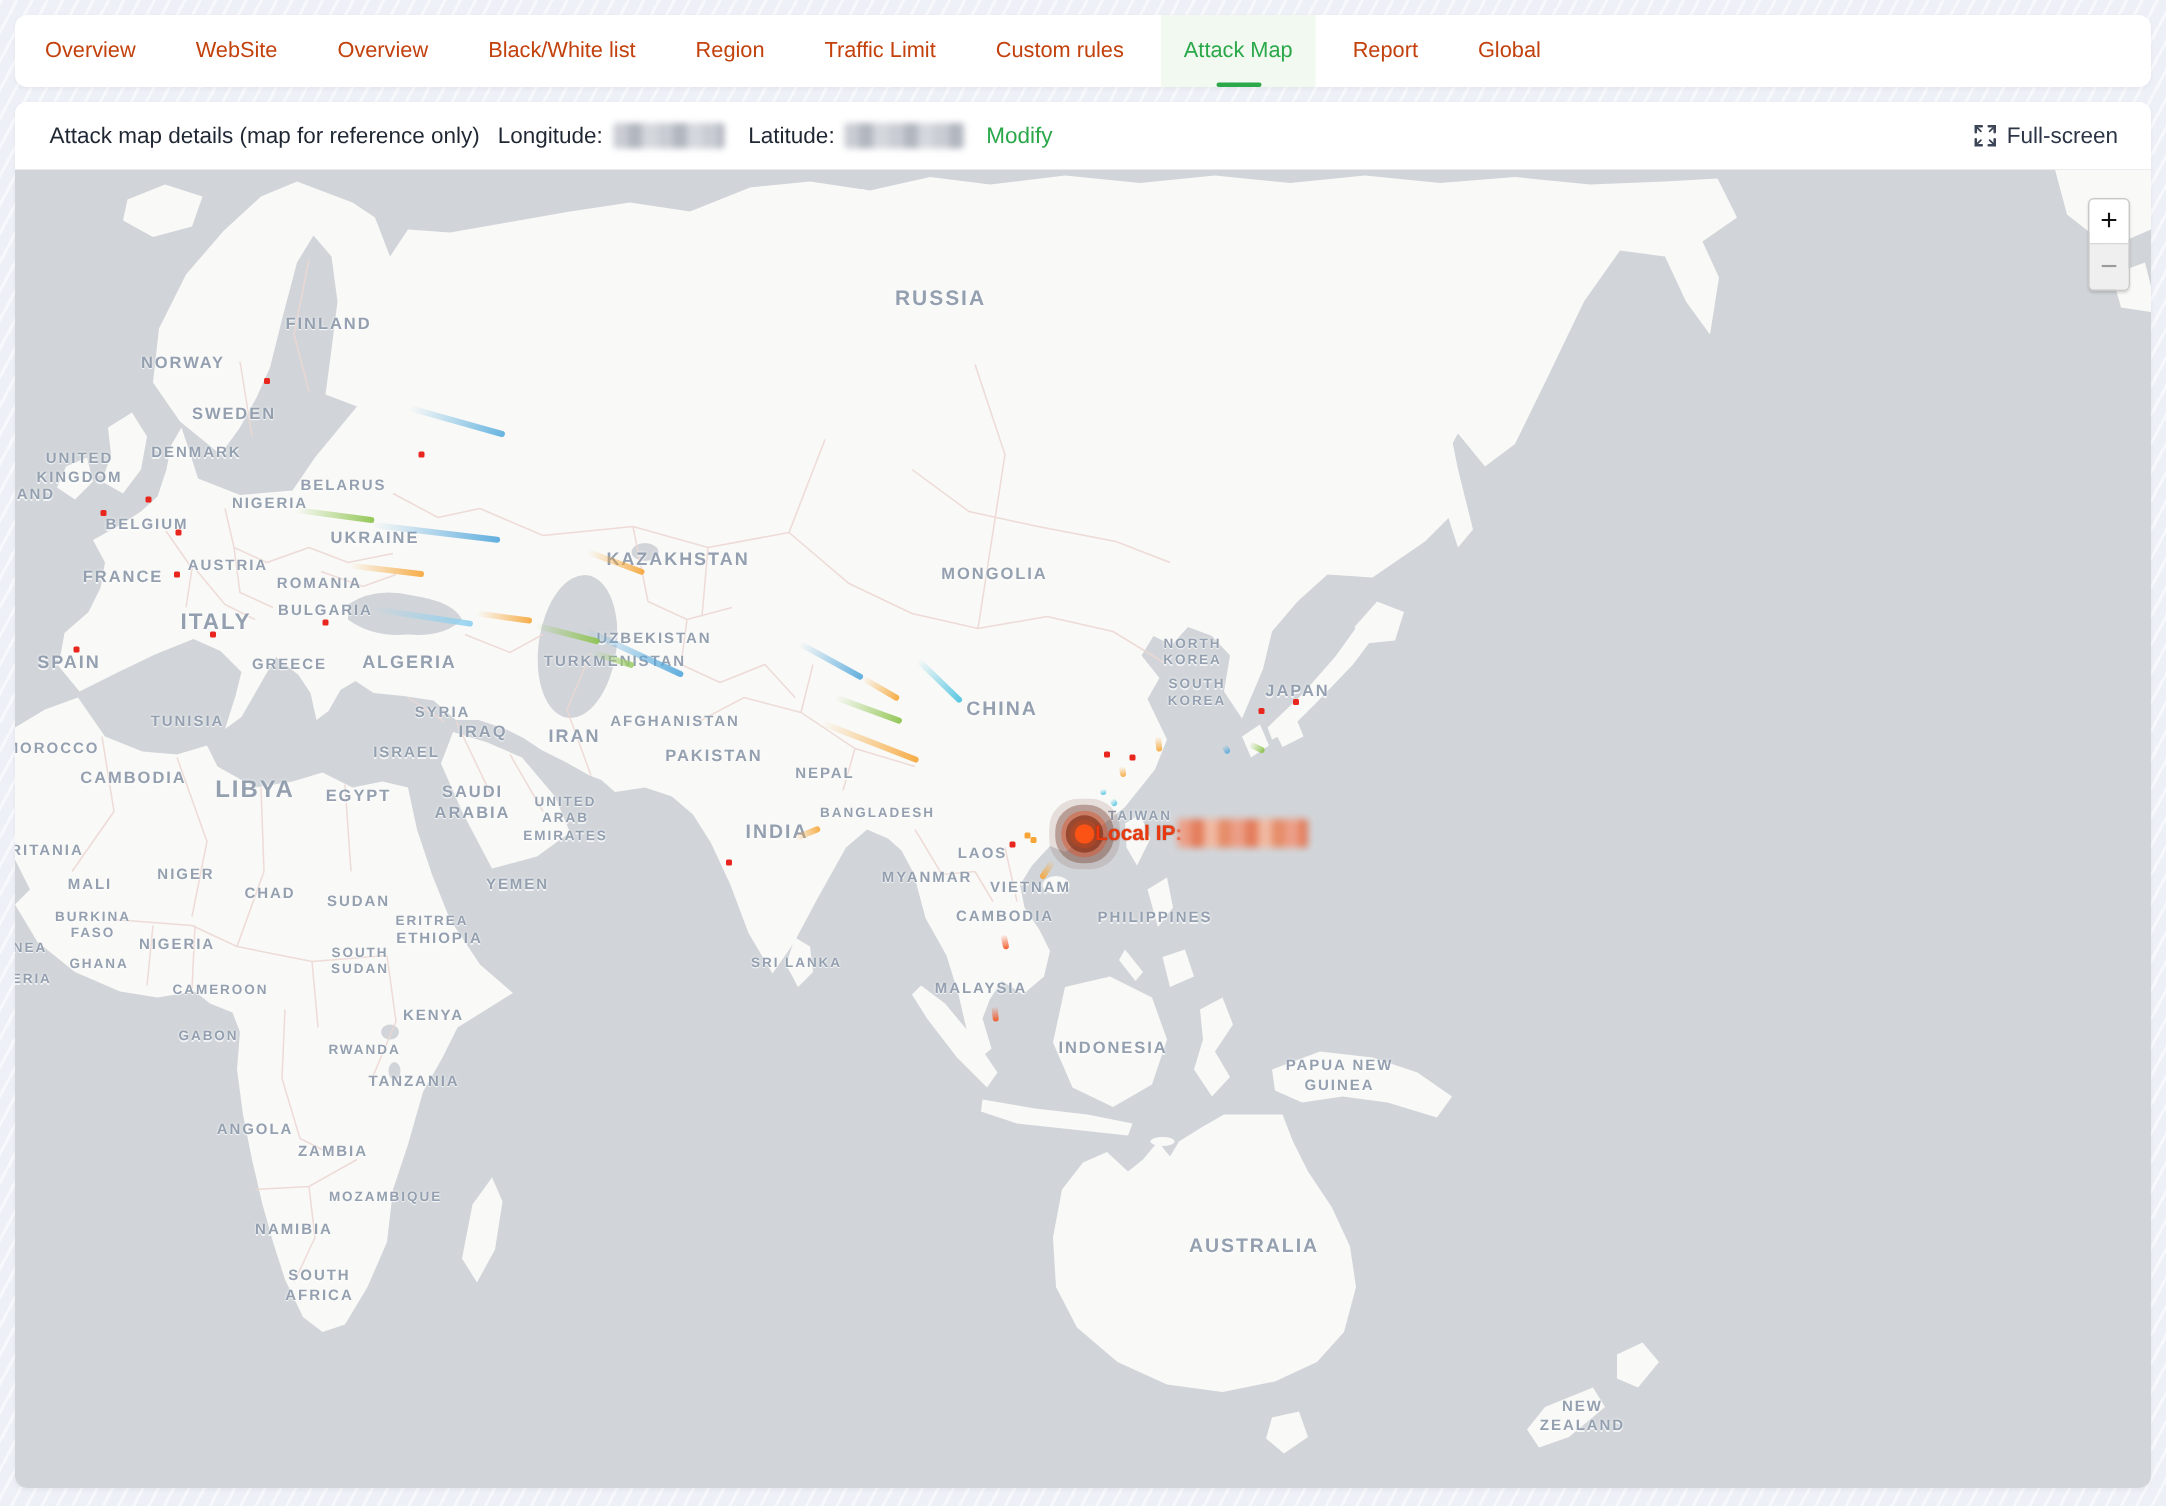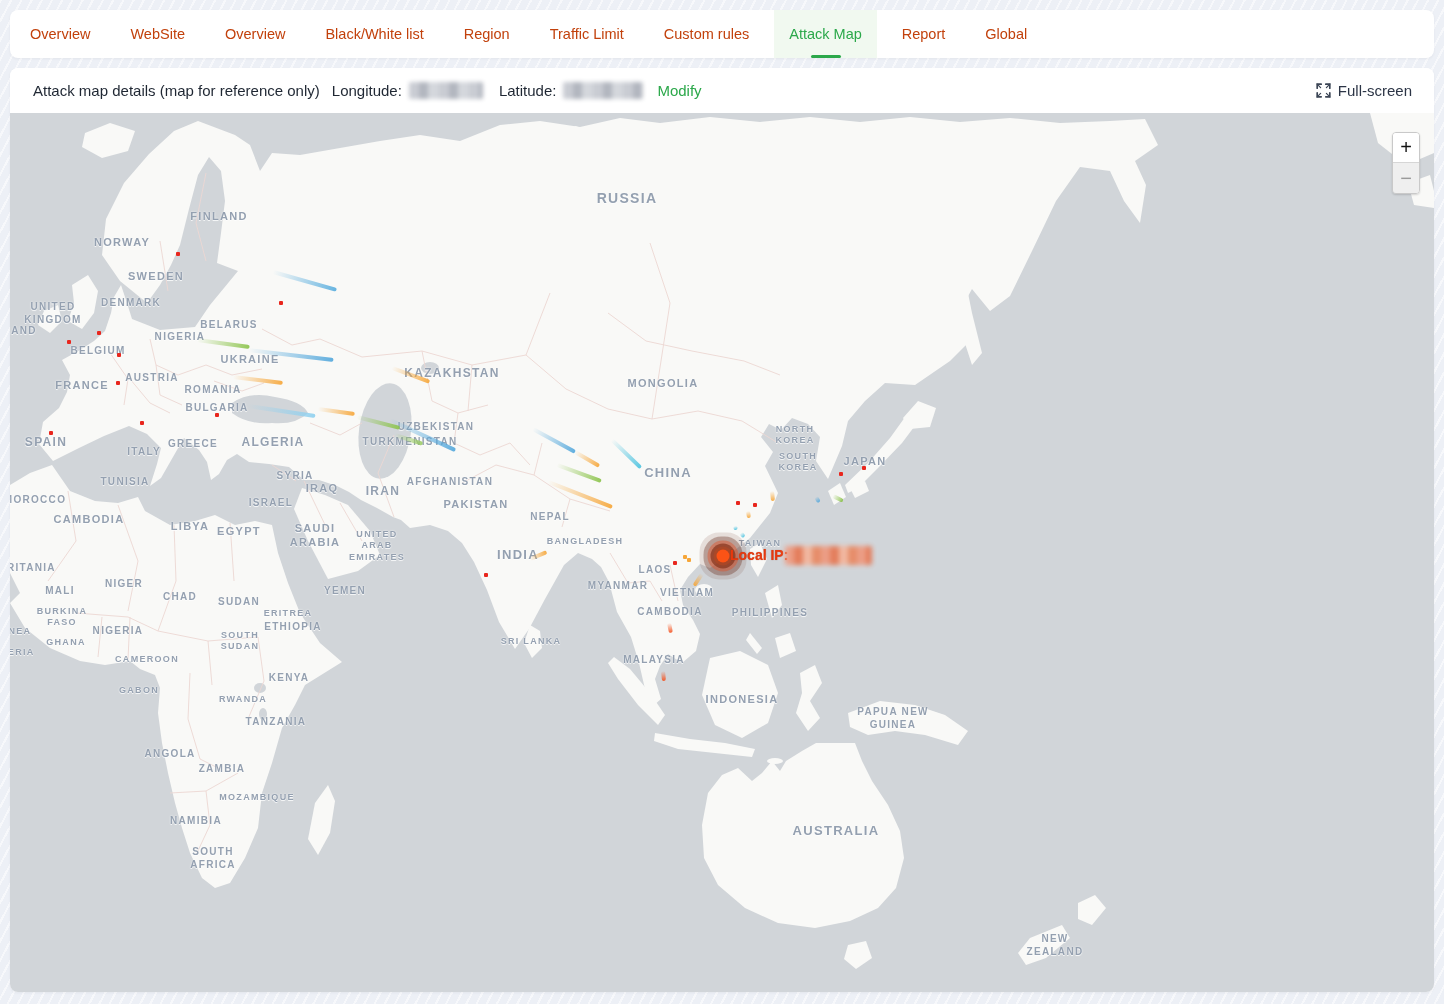--- a/index.html
+++ b/index.html
@@ -215,32 +215,32 @@
         <div class="mlabel" style="left: 43px; top: 200px; font-size: 10px;">UNITED
 KINGDOM</div>
         <div class="mlabel" style="left: 0px; top: 218px; font-size: 10px;">IRELAND</div>
         <div class="mlabel" style="left: 219px; top: 212px; font-size: 10px;">BELARUS</div>
         <div class="mlabel" style="left: 170px; top: 224px; font-size: 10px;">NIGERIA</div>
         <div class="mlabel" style="left: 88px; top: 238px; font-size: 10px;">BELGIUM</div>
         <div class="mlabel" style="left: 240px; top: 247px; font-size: 11px;">UKRAINE</div>
         <div class="mlabel" style="left: 142px; top: 265px; font-size: 10px; text-align: center;">AUSTRIA</div>
         <div class="mlabel" style="left: 72px; top: 273px; font-size: 11px;">FRANCE</div>
         <div class="mlabel" style="left: 203px; top: 277px; font-size: 10px;">ROMANIA</div>
-        <div class="mlabel" style="left: 134px; top: 303px; font-size: 10px; margin-top: 36px;">ITALY</div>
+        <div class="mlabel" style="left: 134px; top: 303px; font-size: 15px;">ITALY</div>
         <div class="mlabel" style="left: 207px; top: 295px; font-size: 10px;">BULGARIA</div>
         <div class="mlabel" style="left: 36px; top: 329px; font-size: 12px;">SPAIN</div>
         <div class="mlabel" style="left: 183px; top: 331px; font-size: 10px;">GREECE</div>
         <div class="mlabel" style="left: 263px; top: 329px; font-size: 12px;">ALGERIA</div>
         <div class="mlabel" style="left: 285px; top: 363px; font-size: 10px;">SYRIA</div>
         <div class="mlabel" style="left: 115px; top: 369px; font-size: 10px;">TUNISIA</div>
         <div class="mlabel" style="left: 312px; top: 376px; font-size: 11px;">IRAQ</div>
         <div class="mlabel" style="left: 373px; top: 378px; font-size: 12px;">IRAN</div>
         <div class="mlabel" style="left: 25px; top: 387px; font-size: 10px;">MOROCCO</div>
         <div class="mlabel" style="left: 79px; top: 407px; font-size: 11px;">CAMBODIA</div>
-        <div class="mlabel" style="left: 180px; top: 414px; font-size: 11px;">LIBYA</div>
+        <div class="mlabel" style="left: 160px; top: 414px; font-size: 16px;">LIBYA</div>
         <div class="mlabel" style="left: 229px; top: 419px; font-size: 11px;">EGYPT</div>
         <div class="mlabel" style="left: 261px; top: 390px; font-size: 10px;">ISRAEL</div>
         <div class="mlabel" style="left: 305px; top: 423px; font-size: 11px;">SAUDI
 ARABIA</div>
         <div class="mlabel" style="left: 367px; top: 433px; font-size: 9px;">UNITED
 ARAB
 EMIRATES</div>
         <div class="mlabel" style="left: 8px; top: 455px; font-size: 10px;">MAURITANIA</div>
         <div class="mlabel" style="left: 50px; top: 478px; font-size: 10px;">MALI</div>
         <div class="mlabel" style="left: 114px; top: 471px; font-size: 10px;">NIGER</div>

